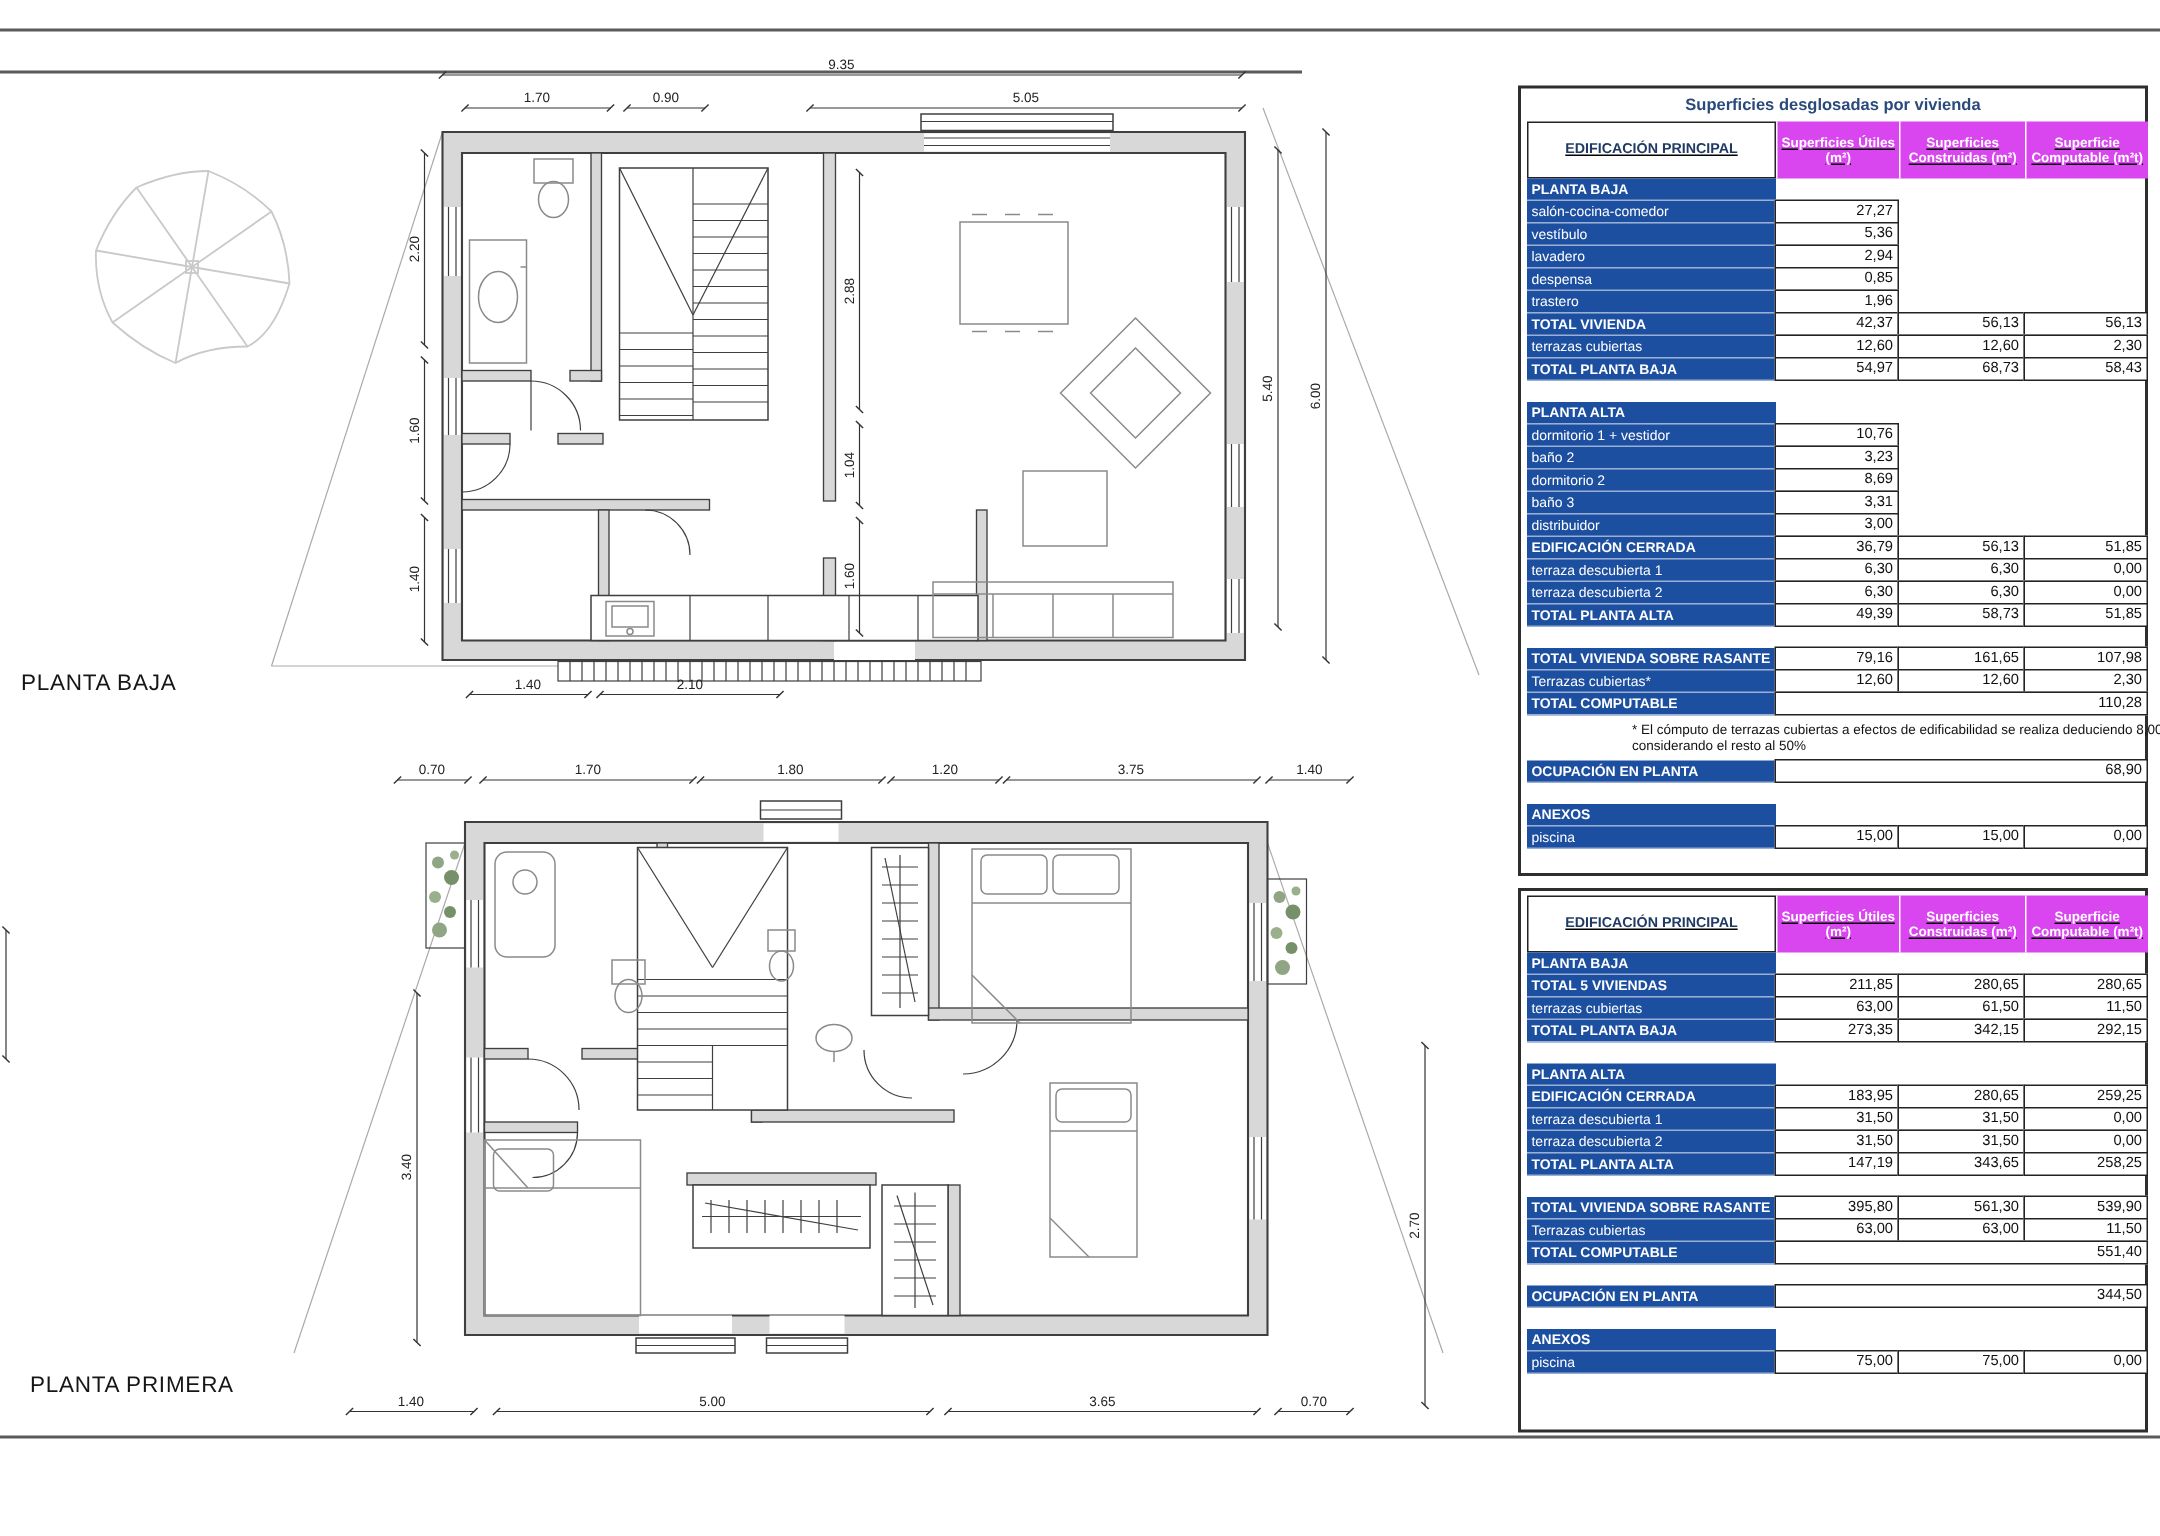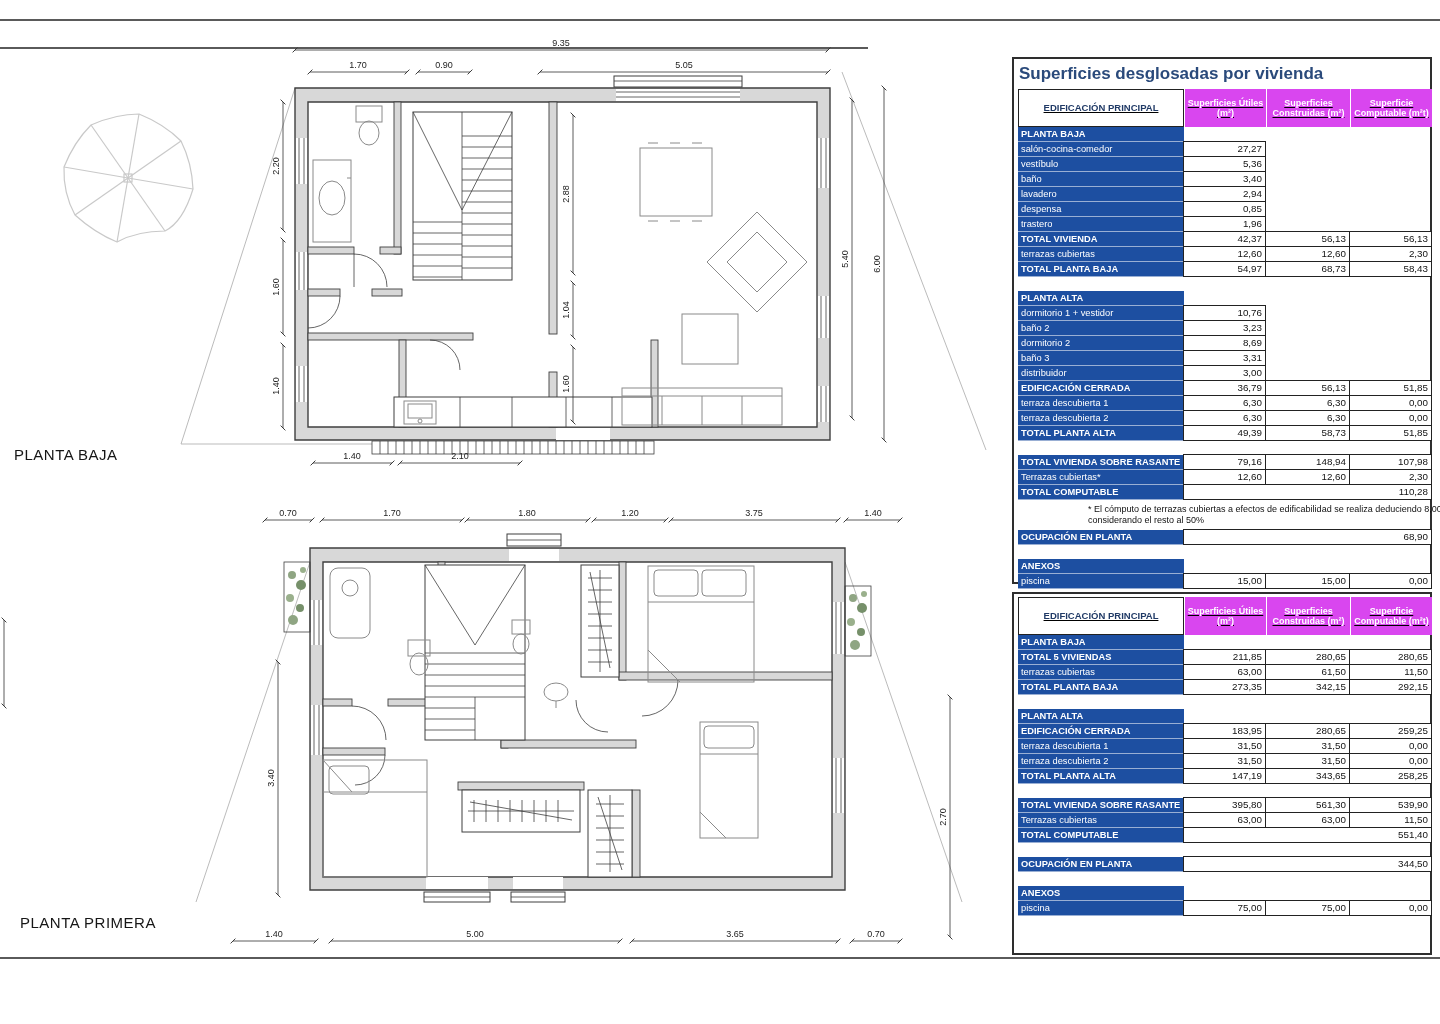--- a/index.html
+++ b/index.html
@@ -4,21 +4,21 @@
 <style>
   html,body{margin:0;padding:0;background:#fff;}
   #sheet{position:relative;width:1440px;height:1024px;background:#fff;overflow:hidden;
          font-family:"Liberation Sans",sans-serif;}
   .frameline{position:absolute;left:0;height:2px;background:#5a5a5a;}
   
   .tbox{position:absolute;left:1012px;width:420px;border:2px solid #2e2e2e;background:#fff;
         padding:3px 3px 4px 3px;box-sizing:border-box;}
   #tbox1{top:57px;height:527px;}
   #tbox2{top:592px;height:363px;}
-  .ttl{font-weight:bold;color:#2a4a7b;font-size:17px;padding:2px 2px 5px 2px;}
+  .ttl{font-weight:bold;color:#2a4a7b;font-size:11px;padding:2px 2px 5px 2px;text-align:center;}
   .tgrid{width:414px;margin-left:1px;}
   .trow{display:grid;grid-template-columns:166px 82px 84px 82px;min-height:14px;}
   .trow.spacer{height:11px;}
   .trow.head{height:38px;text-decoration:underline;}
   .hcell{background:#d946ef;color:#fff;font-weight:bold;font-size:9px;line-height:10px;
          display:flex;align-items:center;justify-content:center;text-align:center;
          border-left:1px solid #fff;padding:0 2px;}
   .hcell.first{background:#fff;color:#203a66;border:1px solid #222;font-size:9.5px;}
   .lbl{background:#1d4fa1;color:#fff;font-size:9.3px;line-height:14px;padding:0 3px;
        border-bottom:1px solid rgba(255,255,255,.55);white-space:nowrap;overflow:hidden;}
@@ -465,26 +465,20 @@
             <div class="val"></div>
             <div class="val"></div>
           </div>
           <div class="trow item">
             <div class="lbl">vestíbulo</div>
             <div class="val boxed">5,36</div>
             <div class="val"></div>
             <div class="val"></div>
           </div>
           <div class="trow item">
-            <div class="lbl">baño</div>
-            <div class="val boxed">3,40</div>
-            <div class="val"></div>
-            <div class="val"></div>
-          </div>
-          <div class="trow item">
             <div class="lbl">lavadero</div>
             <div class="val boxed">2,94</div>
             <div class="val"></div>
             <div class="val"></div>
           </div>
           <div class="trow item">
             <div class="lbl">despensa</div>
             <div class="val boxed">0,85</div>
             <div class="val"></div>
             <div class="val"></div>
@@ -569,21 +563,21 @@
           <div class="trow total">
             <div class="lbl tot">TOTAL PLANTA ALTA</div>
             <div class="val boxed">49,39</div>
             <div class="val boxed">58,73</div>
             <div class="val boxed">51,85</div>
           </div>
           <div class="trow spacer"></div>
           <div class="trow total">
             <div class="lbl tot">TOTAL VIVIENDA SOBRE RASANTE</div>
             <div class="val boxed">79,16</div>
-            <div class="val boxed">148,94</div>
+            <div class="val boxed">161,65</div>
             <div class="val boxed">107,98</div>
           </div>
           <div class="trow item">
             <div class="lbl">Terrazas cubiertas*</div>
             <div class="val boxed">12,60</div>
             <div class="val boxed">12,60</div>
             <div class="val boxed">2,30</div>
           </div>
           <div class="trow wide">
             <div class="lbl tot">TOTAL COMPUTABLE</div>

